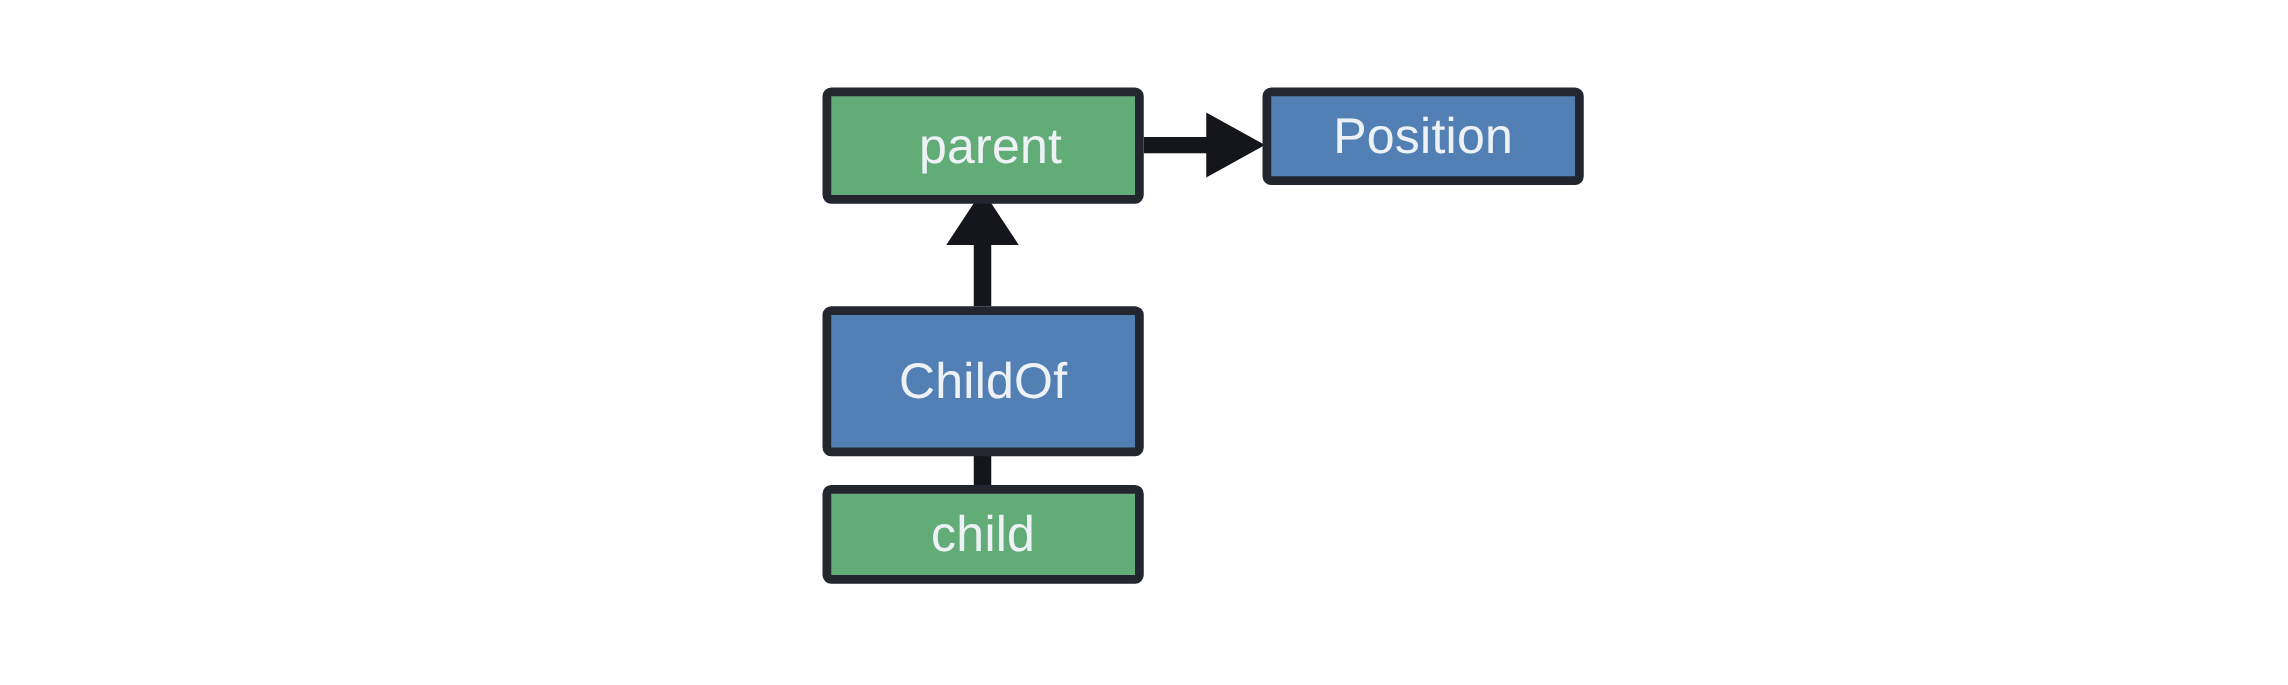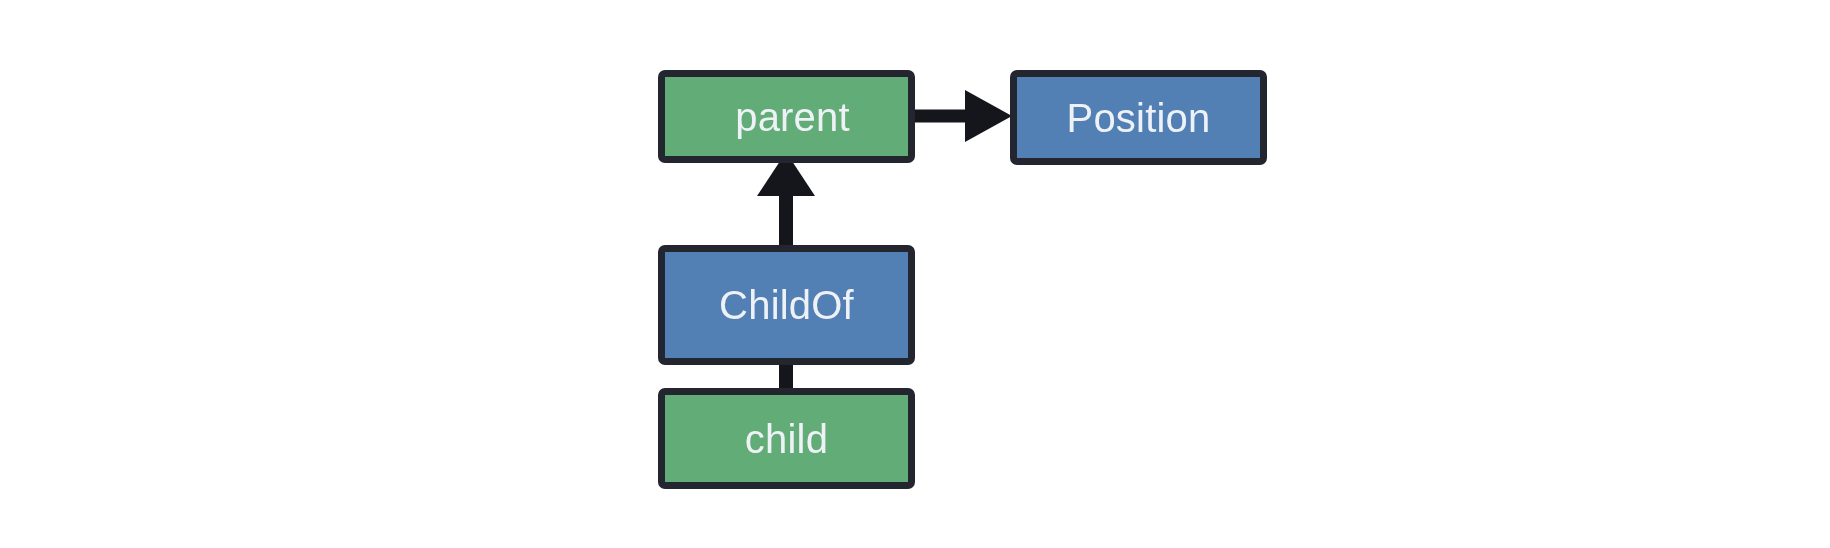--- a/index.html
+++ b/index.html
@@ -66,25 +66,25 @@
 
     <g>
       <line x1="786" y1="388" x2="786" y2="337" stroke="#14161c" stroke-width="14"></line>
     </g>
   </svg>
 
   <div class="node entity" style="left:658px; top:70px; width:257px; height:93px;padding-left:12px;">
     <span class="node-label">parent</span>
   </div>
 
-  <div class="node relation" style="left:1010px; top:70px; width:257px; height:95px;">
+  <div class="node relation" style="left:1010px; top:70px; width:257px; height:78px;">
     <span class="node-label">Position</span>
   </div>
 
   <div class="node relation" style="left:658px; top:245px; width:257px; height:120px;">
     <span class="node-label">ChildOf</span>
   </div>
 
-  <div class="node entity" style="left:658px; top:388px; width:257px; height:101px;">
+  <div class="node entity" style="left:658px; top:388px; width:257px; height:79px;">
     <span class="node-label">child</span>
   </div>
 
 </div>
 
 </body></html>

